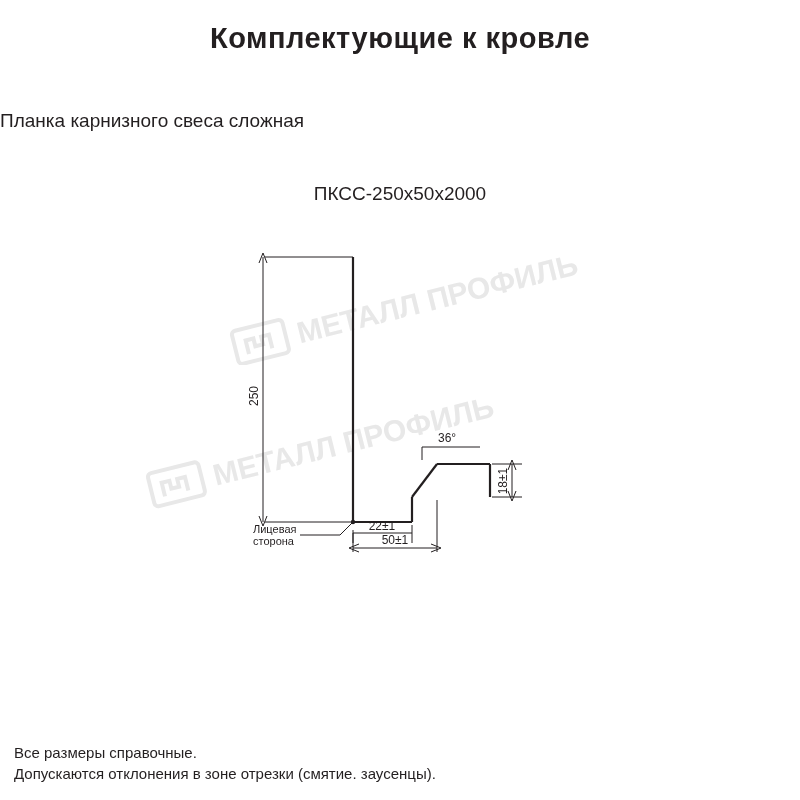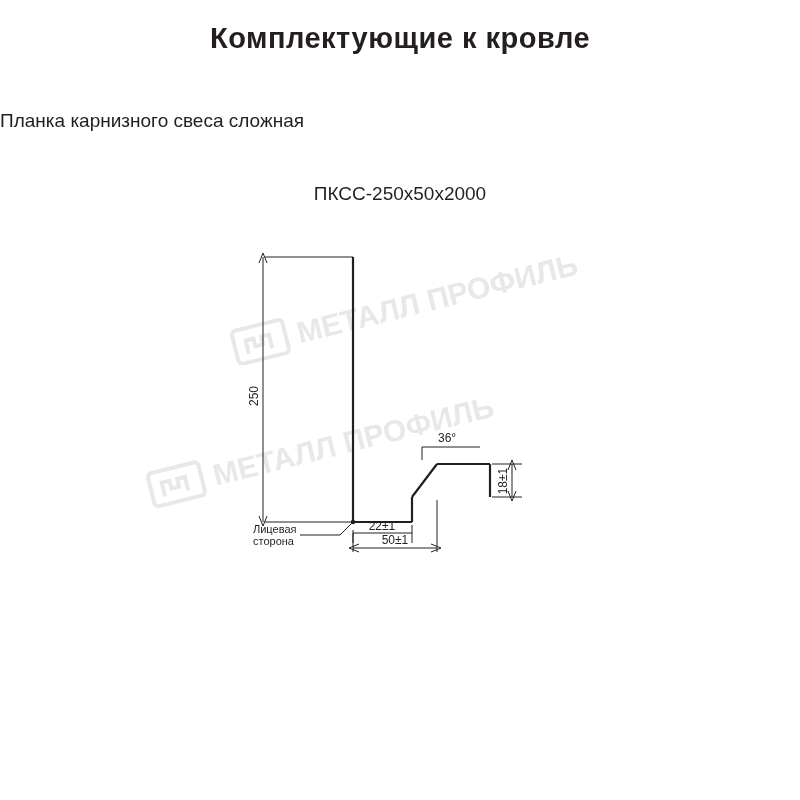--- a/index.html
+++ b/index.html
@@ -161,14 +161,18 @@
     <path class="ln thin" d="M209 344 L199 348 L209 352"></path>
     <path class="ln thin" d="M281 344 L291 348 L281 352"></path>
     <text class="dim-txt" x="245" y="344" text-anchor="middle">50±1</text>
 
     <path class="ln thin" d="M203 322 L190 335 L150 335"></path>
     <circle cx="203" cy="322" r="2.2" fill="#231f20"></circle>
     <text class="lead-txt" x="103" y="333">Лицевая</text>
     <text class="lead-txt" x="103" y="345">сторона</text>
   </svg>
 
+  <div class="notes">
+    <div>Все размеры справочные.</div>
+    <div>Допускаются отклонения в зоне отрезки (смятие. заусенцы).</div>
+  </div>
 
 </div>
 
 </body></html>

